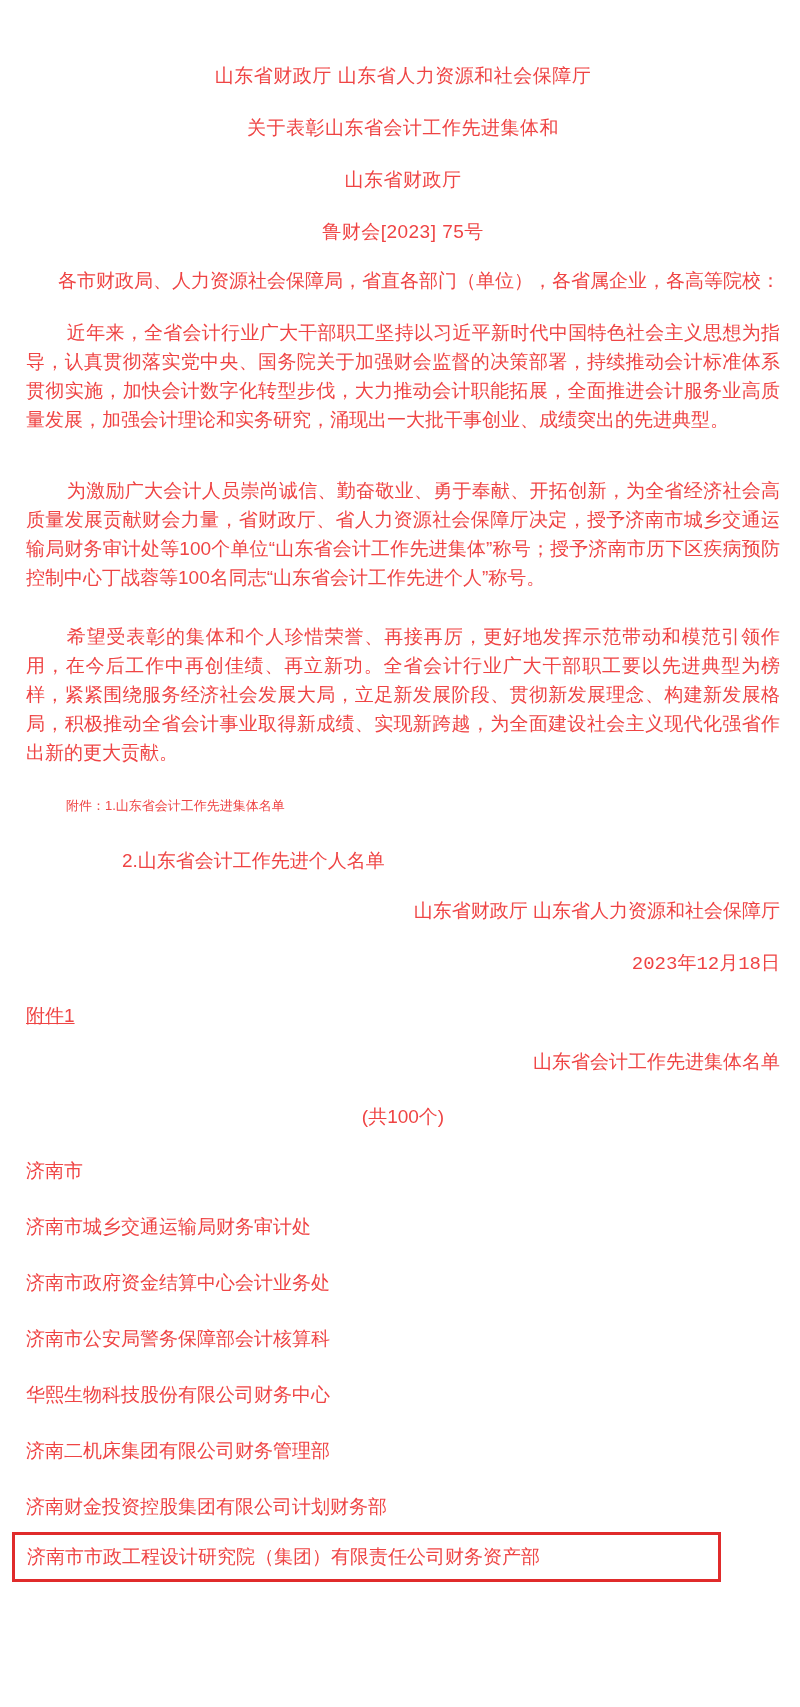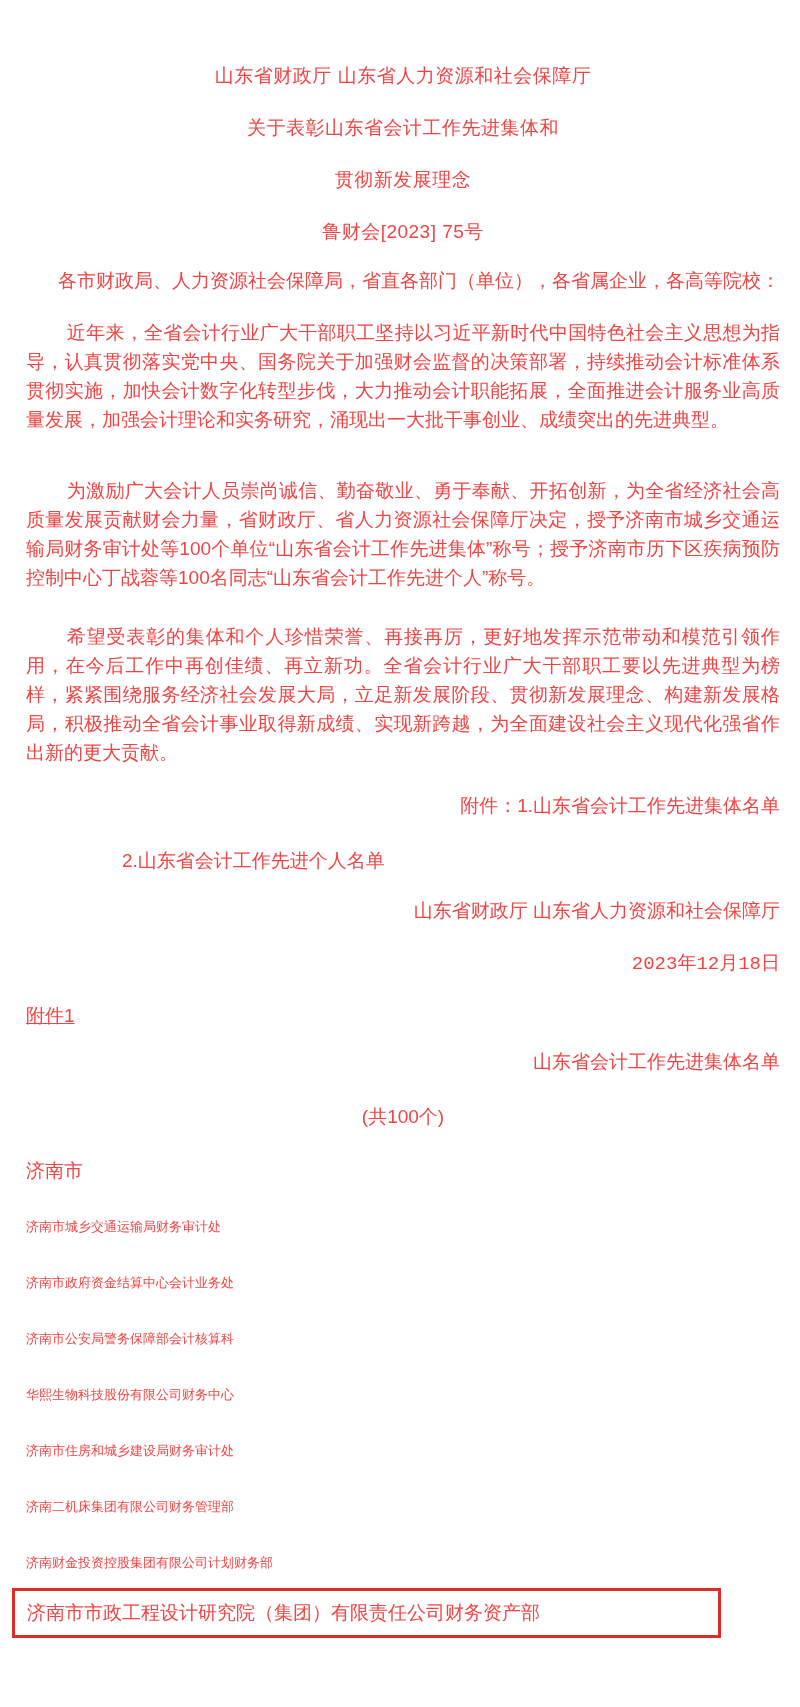--- a/index.html
+++ b/index.html
@@ -37,24 +37,23 @@
     line-height:29px;
     text-align:justify;
     text-indent:2.15em;
     margin:0;
   }
   .p1{margin-top:23px;}
   .p2{margin-top:42px;}
   .p3{margin-top:30px;}
   .attach-line{
     margin-top:24px;
-    font-size:19px;
+    font-size:13px;
     line-height:29px;
     padding-left:40px;
-    text-align:right;
   }
   .attach-line2{
     margin-top:26px;
     font-size:19px;
     line-height:29px;
     padding-left:96px;
   }
   .sig-line{
     margin-top:21px;
     font-size:19px;
@@ -86,21 +85,21 @@
     font-size:19px;
     line-height:29px;
   }
   .city-line{
     margin-top:25px;
     font-size:19px;
     line-height:29px;
   }
   .list-item{
     margin-top:27px;
-    font-size:13px;
+    font-size:19px;
     line-height:29px;
   }
   .highlight-box{
     margin-top:11px;
     margin-left:-14px;
     width:709px;
     box-sizing:border-box;
     border:3px solid #e02b2b;
     padding:7px 10px 8px 12px;
     font-size:19px;
@@ -108,21 +107,21 @@
   }
 </style>
 </head>
 <body>
 
 <div class="page">
   <div class="inner">
 
     <div class="center-line t1">山东省财政厅 山东省人力资源和社会保障厅</div>
     <div class="center-line t2">关于表彰山东省会计工作先进集体和</div>
-    <div class="center-line t2">贯彻新发展理念</div>
+    <div class="center-line t2">山东省财政厅</div>
     <div class="center-line t2">鲁财会[2023] 75号</div>
 
     <div class="salutation">各市财政局、人力资源社会保障局，省直各部门（单位），各省属企业，各高等院校：</div>
 
     <p class="para p1">近年来，全省会计行业广大干部职工坚持以习近平新时代中国特色社会主义思想为指导，认真贯彻落实党中央、国务院关于加强财会监督的决策部署，持续推动会计标准体系贯彻实施，加快会计数字化转型步伐，大力推动会计职能拓展，全面推进会计服务业高质量发展，加强会计理论和实务研究，涌现出一大批干事创业、成绩突出的先进典型。</p>
     <p class="para p2">为激励广大会计人员崇尚诚信、勤奋敬业、勇于奉献、开拓创新，为全省经济社会高质量发展贡献财会力量，省财政厅、省人力资源社会保障厅决定，授予济南市城乡交通运输局财务审计处等100个单位“山东省会计工作先进集体”称号；授予济南市历下区疾病预防控制中心丁战蓉等100名同志“山东省会计工作先进个人”称号。</p>
     <p class="para p3">希望受表彰的集体和个人珍惜荣誉、再接再厉，更好地发挥示范带动和模范引领作用，在今后工作中再创佳绩、再立新功。全省会计行业广大干部职工要以先进典型为榜样，紧紧围绕服务经济社会发展大局，立足新发展阶段、贯彻新发展理念、构建新发展格局，积极推动全省会计事业取得新成绩、实现新跨越，为全面建设社会主义现代化强省作出新的更大贡献。</p>
 
     <div class="attach-line">附件：1.山东省会计工作先进集体名单</div>
     <div class="attach-line2">2.山东省会计工作先进个人名单</div>
@@ -133,21 +132,20 @@
     <div class="annex-label">附件1</div>
     <div class="annex-title">山东省会计工作先进集体名单</div>
     <div class="annex-count">(共100个)</div>
 
     <div class="city-line">济南市</div>
 
     <div class="list-item">济南市城乡交通运输局财务审计处</div>
     <div class="list-item">济南市政府资金结算中心会计业务处</div>
     <div class="list-item">济南市公安局警务保障部会计核算科</div>
     <div class="list-item">华熙生物科技股份有限公司财务中心</div>
-    <div class="list-item">济南市住房和城乡建设局财务审计处</div>
     <div class="list-item">济南二机床集团有限公司财务管理部</div>
     <div class="list-item">济南财金投资控股集团有限公司计划财务部</div>
 
     <div class="highlight-box">
       <span>济南市市政工程设计研究院（集团）有限责任公司财务资产部</span>
     </div>
 
   </div>
 </div>
 

